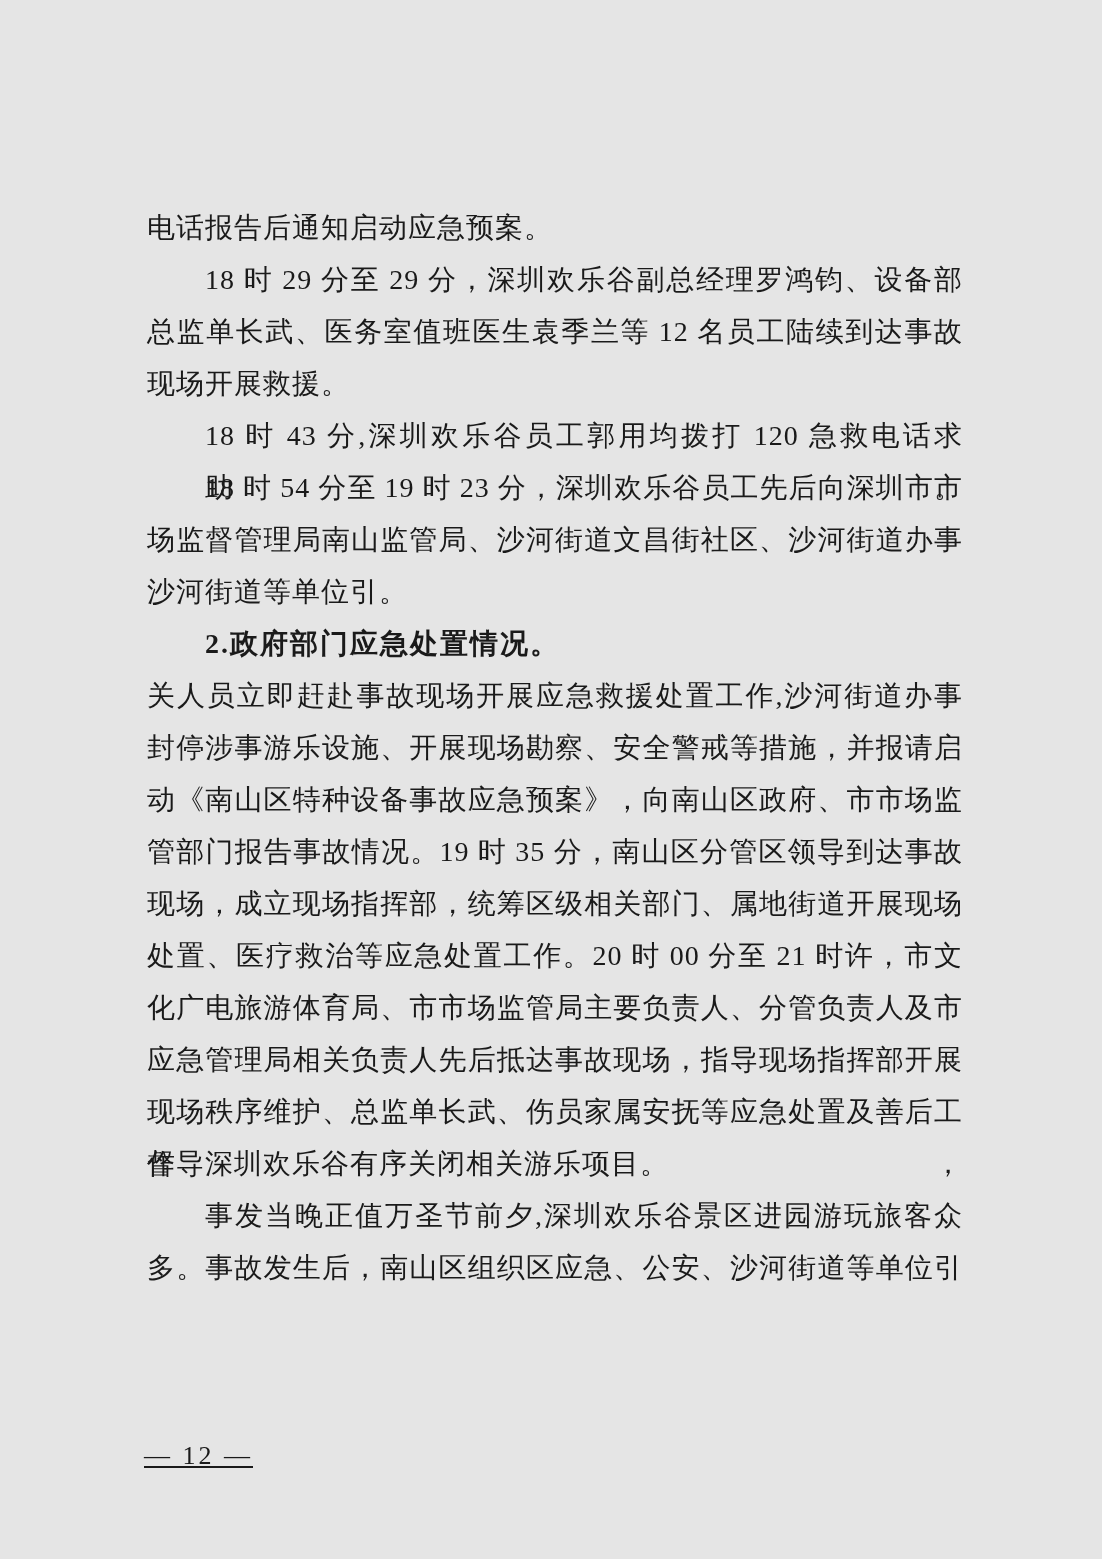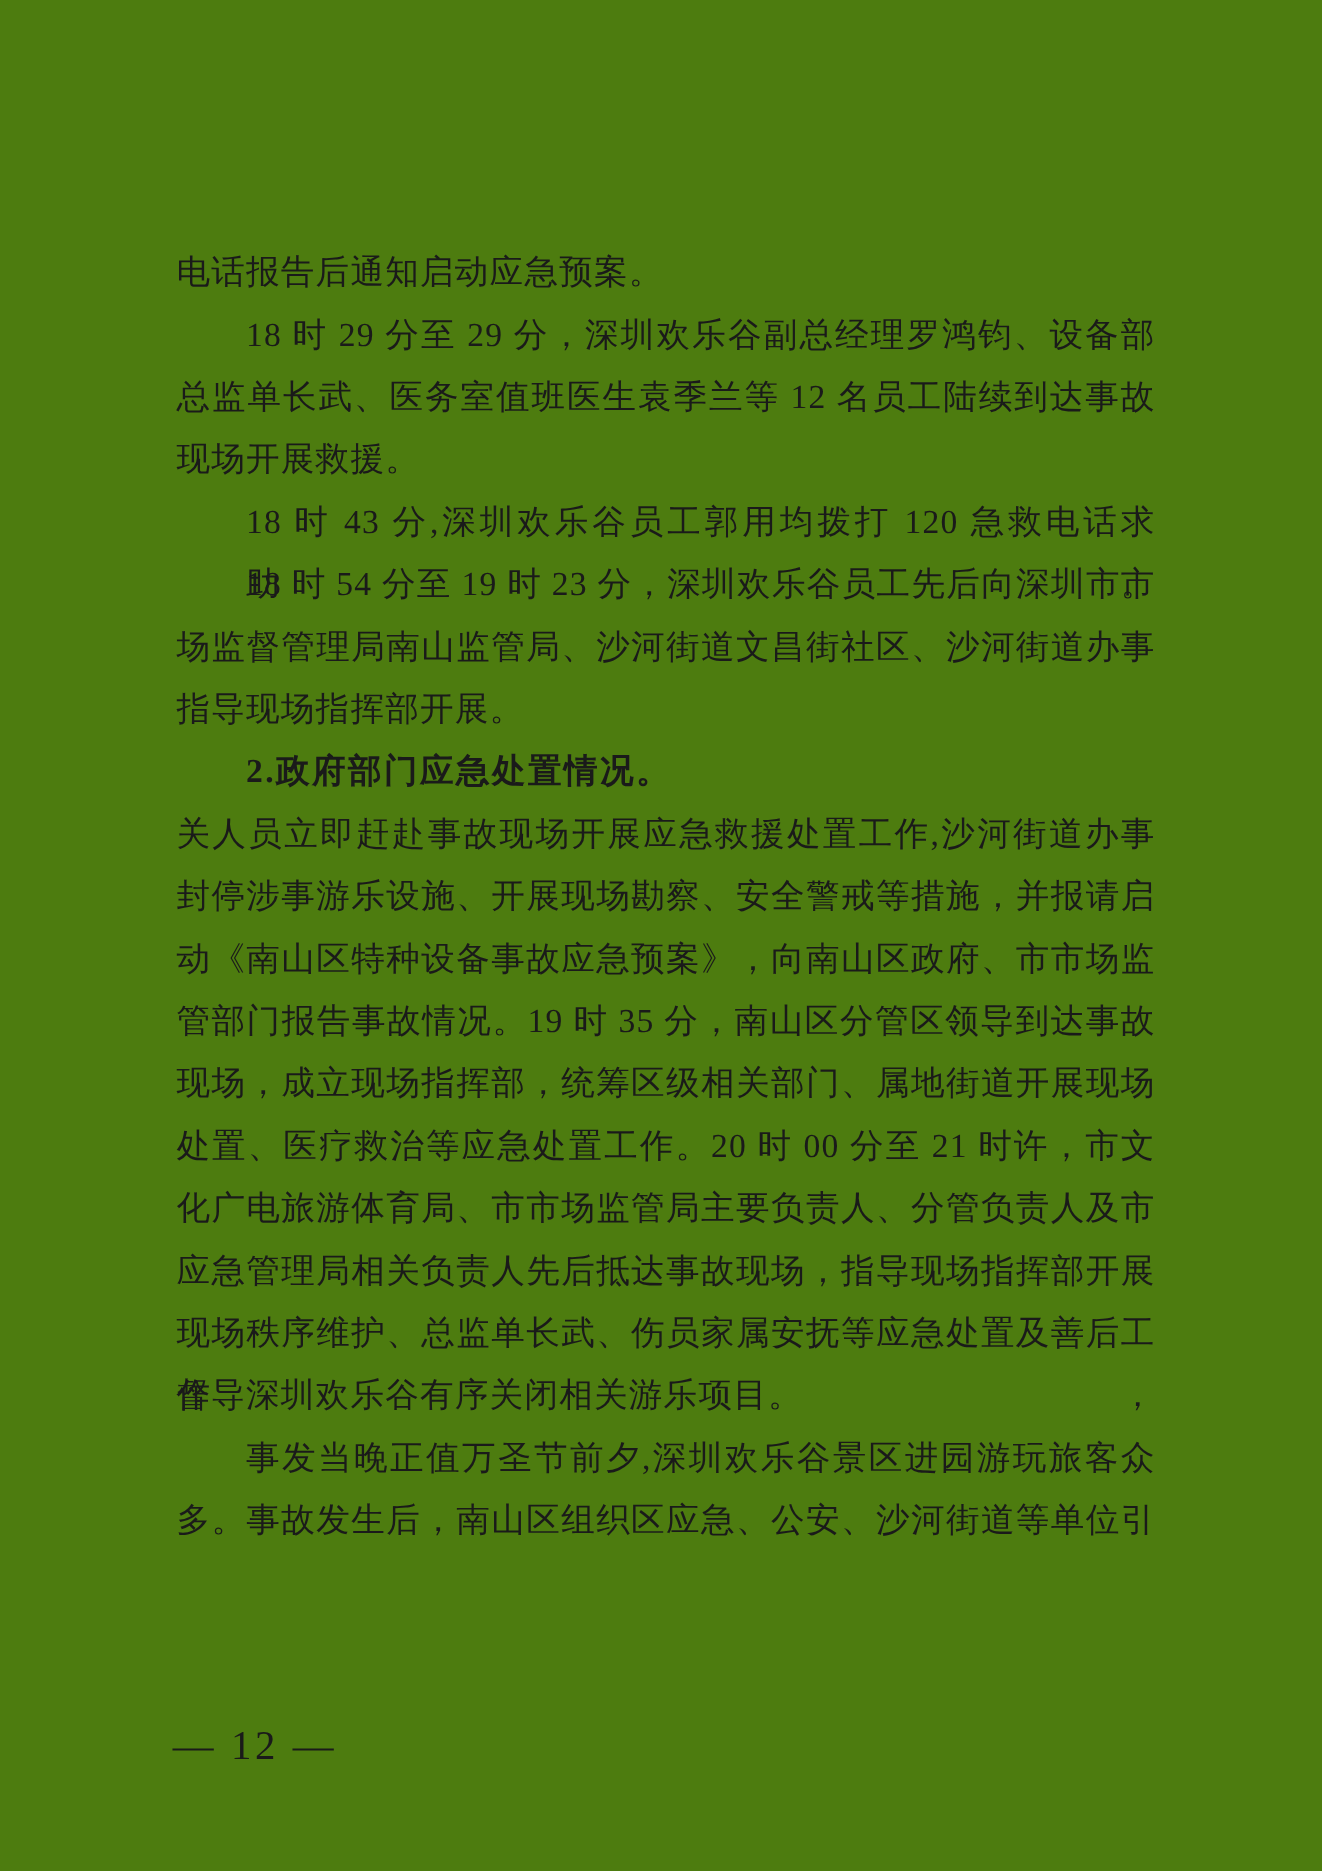--- a/index.html
+++ b/index.html
@@ -4,21 +4,21 @@
 <style>
   html, body {
     margin: 0;
     padding: 0;
     background: #ffffff;
   }
   .page {
     position: relative;
     width: 1102px;
     height: 1559px;
-    background: #4d7c0f;
+    background: #e5e5e5;
     overflow: hidden;
     font-family: "Liberation Serif", "DejaVu Serif", serif;
     color: #1a1a1a;
   }
   .content {
     position: absolute;
     left: 147px;
     top: 202px;
     width: 816px;
   }
@@ -40,39 +40,40 @@
     padding-left: 58px;
   }
   .line.bold {
     font-weight: 700;
     letter-spacing: 2px;
   }
   .page-number {
     position: absolute;
     left: 144px;
     top: 1438px;
-    font-size: 34px;
+    font-size: 26px;
     line-height: 36px;
     letter-spacing: 3px;
     color: #1a1a1a;
+    text-decoration: underline;
   }
 </style>
 </head>
 <body>
 
 <div class="page">
   <div class="content">
       <div class="line">电话报告后通知启动应急预案。</div>
       <div class="line indent fill">18 时 29 分至 29 分，深圳欢乐谷副总经理罗鸿钧、设备部</div>
       <div class="line fill">总监单长武、医务室值班医生袁季兰等 12 名员工陆续到达事故</div>
       <div class="line">现场开展救援。</div>
       <div class="line indent fill">18 时 43 分,深圳欢乐谷员工郭用均拨打 120 急救电话求助。</div>
       <div class="line indent fill">18 时 54 分至 19 时 23 分，深圳欢乐谷员工先后向深圳市市</div>
       <div class="line fill">场监督管理局南山监管局、沙河街道文昌街社区、沙河街道办事</div>
-      <div class="line">指导现场指挥部开展。</div>
+      <div class="line">沙河街道等单位引。</div>
       <div class="line indent bold">2.政府部门应急处置情况。</div>
       <div class="line fill">关人员立即赶赴事故现场开展应急救援处置工作,沙河街道办事</div>
       <div class="line fill">封停涉事游乐设施、开展现场勘察、安全警戒等措施，并报请启</div>
       <div class="line fill">动《南山区特种设备事故应急预案》，向南山区政府、市市场监</div>
       <div class="line fill">管部门报告事故情况。19 时 35 分，南山区分管区领导到达事故</div>
       <div class="line fill">现场，成立现场指挥部，统筹区级相关部门、属地街道开展现场</div>
       <div class="line fill">处置、医疗救治等应急处置工作。20 时 00 分至 21 时许，市文</div>
       <div class="line fill">化广电旅游体育局、市市场监管局主要负责人、分管负责人及市</div>
       <div class="line fill">应急管理局相关负责人先后抵达事故现场，指导现场指挥部开展</div>
       <div class="line fill">现场秩序维护、总监单长武、伤员家属安抚等应急处置及善后工作，</div>

